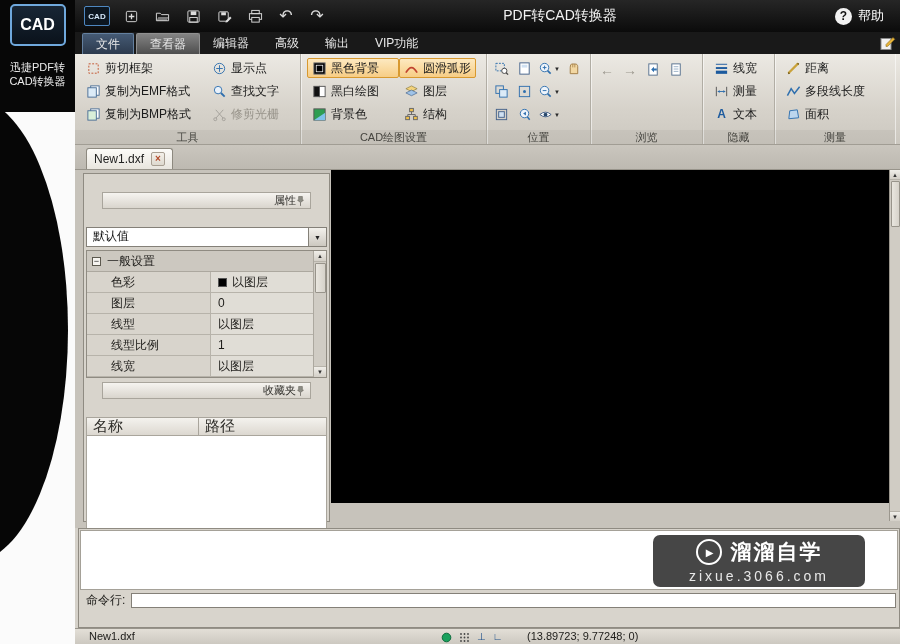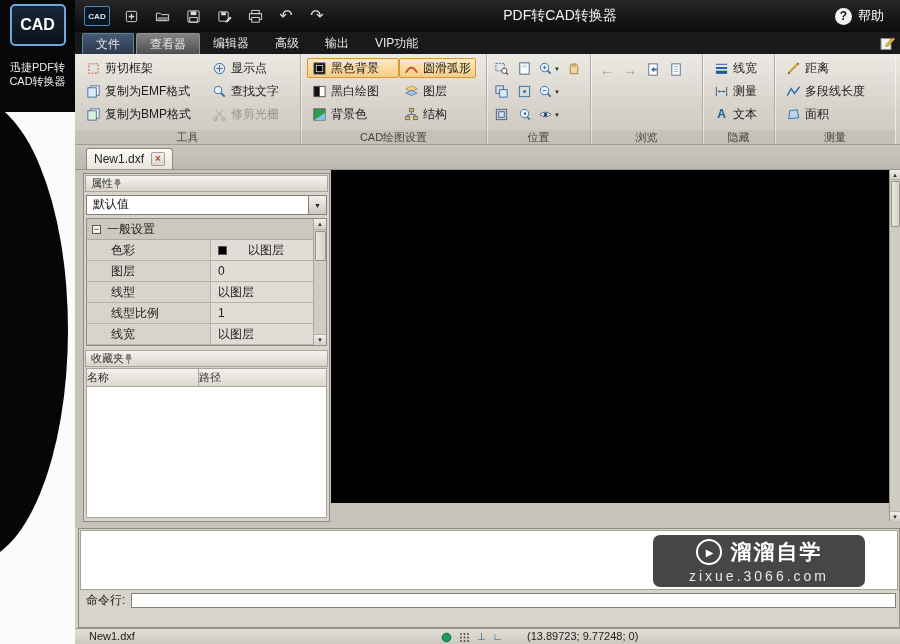--- a/index.html
+++ b/index.html
@@ -52,38 +52,38 @@
 
   
   .doctabs{position:absolute;left:75px;top:145px;width:825px;height:25px;background:linear-gradient(#cac6be,#bdb9b1);border-bottom:1px solid #98948b;display:flex;align-items:flex-end;padding-left:11px;z-index:1}
   .doctab{height:21px;display:flex;align-items:center;gap:7px;padding:0 7px;background:linear-gradient(#fcfbf8,#e8e5de);border:1px solid #8d897f;border-bottom:none;border-radius:3px 3px 0 0;font-size:12px;color:#222}
   .tab-close{width:14px;height:14px;border:1px solid #a89f92;border-radius:2px;background:linear-gradient(#f4f1ea,#ded9cf);color:#b34a2a;font-size:10px;line-height:12px;text-align:center;font-weight:bold}
 
   .workspace{position:absolute;left:75px;top:170px;width:825px;height:358px;background:#c7c3bb;z-index:0}
 
   
   .sidepanel{position:absolute;left:83px;top:173px;width:247px;height:349px;background:#d8d4cc;border:1px solid #8f8b82;z-index:2}
-  .p-header{height:17px;margin:1px;background:linear-gradient(#f6f4f0,#d9d5cd);border:1px solid #a9a59c;display:flex;align-items:center;justify-content:flex-start;padding:0 5px;font-size:11px;color:#2e2d29}
+  .p-header{height:17px;margin:18px;background:linear-gradient(#f6f4f0,#d9d5cd);border:1px solid #a9a59c;display:flex;align-items:center;justify-content:flex-end;padding:0 5px;font-size:11px;color:#2e2d29}
   .p-header.fav{margin-top:4px}
   .pin{width:9px;height:12px}
   .preset{height:20px;margin:3px 2px;background:#fff;border:1px solid #848078;display:flex;align-items:flex-start;justify-content:space-between;padding-left:6px;font-size:12px;color:#111}
   .preset-arrow{width:18px;align-self:stretch;border-left:1px solid #848078;background:linear-gradient(#f3f1ec,#ccc8c0);display:flex;align-items:center;justify-content:center;font-size:7px;color:#222}
   .propgrid{position:relative;margin:0 2px;border:1px solid #8f8b82;background:#d8d4cc;padding-right:13px}
   .pg-cat{height:21px;display:flex;align-items:center;gap:6px;padding-left:5px;background:#ccc8c0;border-bottom:1px solid #aca89f;font-size:12px;color:#1d1c19}
   .pg-expand{width:9px;height:9px;border:1px solid #5c594f;background:#f6f4f0;font-size:9px;line-height:7px;text-align:center;color:#222}
   .pg-row{display:flex;height:21px;border-bottom:1px solid #b7b3aa;font-size:12px}
   .pg-label{width:124px;border-right:1px solid #b7b3aa;display:flex;align-items:center;padding-left:24px;color:#1d1c19;background:#d8d4cc}
-  .pg-value{flex:1;display:flex;align-items:center;gap:21px;padding-left:7px;background:#e0ddd6;color:#1d1c19}
+  .pg-value{flex:1;display:flex;align-items:center;gap:5px;padding-left:7px;background:#e0ddd6;color:#1d1c19}
   .swatch{width:9px;height:9px;background:#000;border:1px solid #555;flex:0 0 9px}
   .pg-scroll{position:absolute;top:0;right:0;width:13px;height:100%;border-left:1px solid #aca89f;background:#d0ccc4;display:flex;flex-direction:column;align-items:center}
   .sarr{font-size:6px;color:#333;height:11px;display:flex;align-items:center;justify-content:center;width:100%;background:linear-gradient(#f0eee9,#d3cfc7);border-bottom:1px solid #b7b3aa}
   .sarr.bottom{position:absolute;bottom:0;width:100%;border-top:1px solid #b7b3aa;border-bottom:none}
   .sthumb{width:11px;height:30px;margin-top:1px;background:linear-gradient(90deg,#e9e6df,#d6d2ca);border:1px solid #98948b;border-radius:1px}
   .fav-cols{display:flex;height:19px;margin:0 2px}
-  .fav-col{display:flex;align-items:center;font-size:11px;color:#2e2d29;background:linear-gradient(#f4f2ee,#dcd8d0);border:1px solid #a9a59c}
+  .fav-col{display:flex;align-items:center;padding-left:6px;font-size:15px;color:#2e2d29;background:linear-gradient(#f4f2ee,#dcd8d0);border:1px solid #a9a59c}
   .fav-col.c1{width:112px;border-right:none}
   .fav-col.c2{flex:1}
   .fav-body{margin:0 2px;background:#fff;border:1px solid #a9a59c;border-top:none;height:131px}
 
   
   .canvas{position:absolute;left:331px;top:170px;width:558px;height:333px;background:#000;z-index:1}
   .model-strip{position:absolute;left:331px;top:503px;width:558px;height:18px;background:#d0ccc4;border-top:1px solid #8f8b82;display:flex;align-items:stretch;padding-left:5px;z-index:2}
   .model-tab{display:flex;align-items:center;padding:0 10px;background:linear-gradient(#fcfbf8,#e8e5de);border:1px solid #8d897f;border-top:none;border-radius:0 0 3px 3px;font-size:11px;color:#222}
   .vscroll{position:absolute;left:889px;top:170px;width:11px;height:351px;background:#d0ccc4;border-left:1px solid #9b978e;z-index:2;display:flex;flex-direction:column;align-items:center}
   .vscroll .sthumb{width:9px;height:46px}

